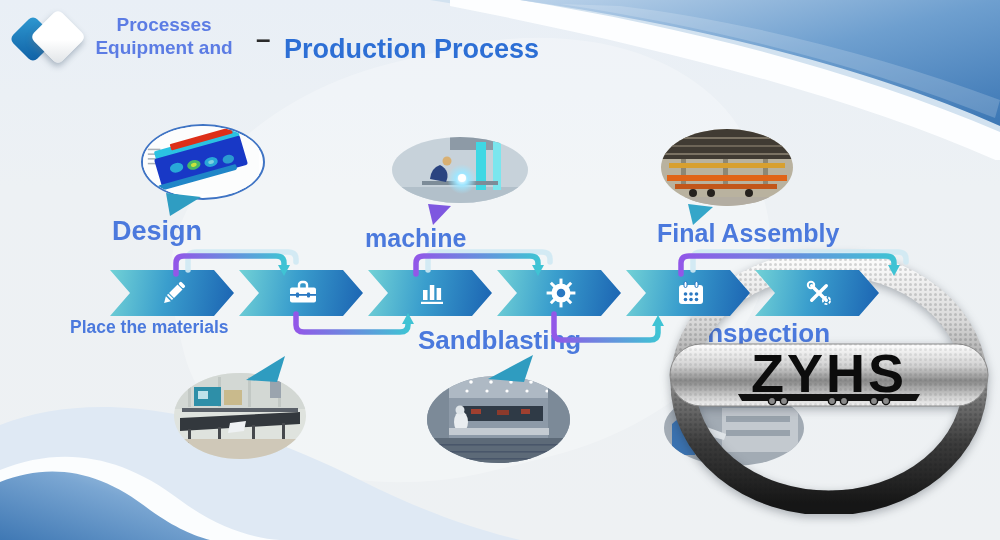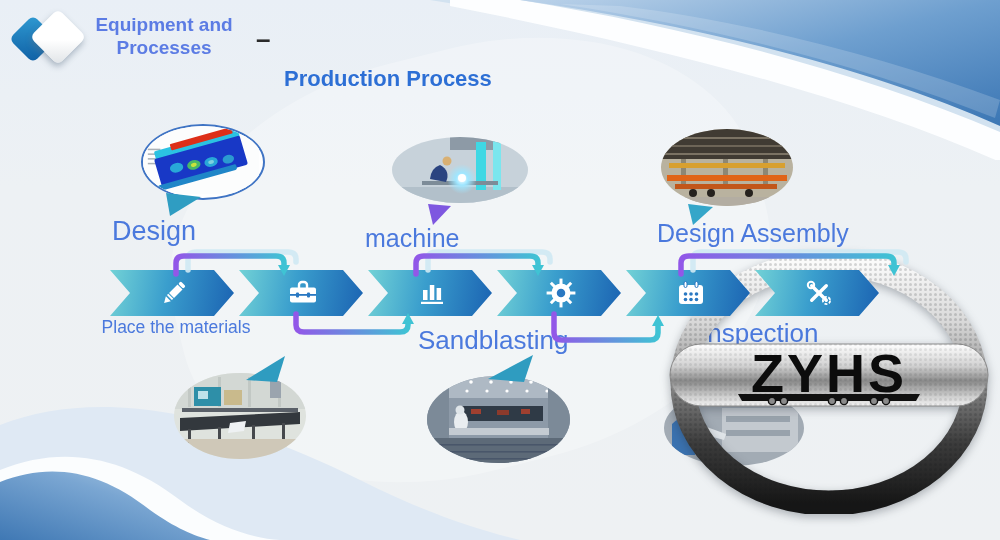--- a/index.html
+++ b/index.html
@@ -12,28 +12,28 @@
   .wave-bottom{bottom:0;left:0;width:520px;height:170px;z-index:1;}
   .sheet{left:170px;top:50px;width:600px;height:420px;background:rgba(255,255,255,.28);border-radius:45%;transform:rotate(-14deg);z-index:1;}
 
   
   .hlogo{left:12px;top:10px;width:70px;height:60px;z-index:10;}
   .diamond{position:absolute;border-radius:6px;}
   .diamond.blue{left:4px;top:12px;width:34px;height:34px;transform:rotate(45deg);background:linear-gradient(135deg,#2f9ad2,#0f5fa4);}
   .diamond.white{left:26px;top:7px;width:40px;height:40px;transform:rotate(45deg);background:linear-gradient(135deg,#ffffff 55%,#dfe3e6);box-shadow:2px 3px 6px rgba(90,110,130,.45);}
   .category{left:66px;top:13px;width:196px;text-align:center;color:#5c7ce4;font-weight:bold;font-size:19px;line-height:23px;z-index:10;}
   .separator{left:256px;top:24px;color:#2b2b2b;font-weight:bold;font-size:26px;z-index:10;}
-  .page-title{left:284px;top:34px;color:#2d6fd5;font-weight:bold;font-size:22px;z-index:10;margin-top:32px;}
-
-  
-  .lbl{position:absolute;color:#4b79dd;font-weight:normal;z-index:20;white-space:nowrap;}
+  .page-title{left:284px;top:34px;color:#2d6fd5;font-weight:bold;font-size:27px;z-index:10;}
+
+  
+  .lbl{position:absolute;color:#4b79dd;font-weight:bold;z-index:20;white-space:nowrap;}
   .lbl-design{left:112px;top:216px;font-size:27px;}
   .lbl-welding{left:365px;top:224px;font-size:25px;}
   .lbl-final{left:657px;top:219px;font-size:25px;}
-  .lbl-materials{left:70px;top:316px;width:212px;font-size:17.5px;line-height:22px;text-align:center;white-space:normal;}
+  .lbl-materials{left:70px;top:316px;width:212px;font-size:17.5px;line-height:22px;text-align:left;white-space:normal;}
   .lbl-sand{left:418px;top:325px;font-size:26px;}
   .lbl-insp{left:700px;top:318px;font-size:26px;}
 
   
   .thumb{position:absolute;border-radius:50%;overflow:hidden;z-index:5;}
   .thumb svg{display:block;}
   .t-design{left:141px;top:124px;width:120px;height:72px;border:2px solid #3f74c4;background:#fff;}
   .t-welding{left:392px;top:137px;width:136px;height:66px;}
   .t-final{left:661px;top:129px;width:132px;height:77px;}
   .t-machining{left:174px;top:373px;width:132px;height:86px;}
@@ -84,22 +84,22 @@
     <path d="M0,55 C90,20 210,35 360,110 C420,140 470,158 520,170 L0,170 Z" fill="#dfe9f4"></path>
     <path d="M0,100 C60,76 120,84 180,130 C215,156 250,168 280,170 L0,170 Z" fill="#fbfdfe"></path>
     <path d="M0,112 C50,92 100,100 150,140 C175,158 195,166 210,170 L0,170 Z" fill="url(#blGrad)"></path>
   </svg>
 
   <div class="abs hlogo">
     <div class="diamond blue"></div>
     <div class="diamond white"></div>
   </div>
   <div class="abs category">
+    <div>Processes</div>
     <div>Equipment and</div>
-    <div>Processes</div>
   </div>
   <div class="abs separator">–</div>
   <div class="abs page-title">Production Process</div>
 
   <div class="thumb t-design">
     <svg width="116" height="68" viewBox="0 0 120 72" preserveAspectRatio="none">
       <rect width="120" height="72" fill="#fcfdfd"></rect>
       <rect x="5" y="24" width="13" height="1.6" fill="#aab2b8"></rect>
         <rect x="5" y="29" width="13" height="1.6" fill="#aab2b8"></rect>
       <rect x="5" y="34" width="13" height="1.6" fill="#aab2b8"></rect>
@@ -231,21 +231,21 @@
   <svg class="abs tails" viewBox="0 0 1000 540">
     <polygon points="166,193 201,197 170,216" fill="#2f9dc2"></polygon>
     <polygon points="428,204 451,206 433,225" fill="#7e57e0"></polygon>
     <polygon points="688,204 713,207 693,225" fill="#35a6c9"></polygon>
     <polygon points="246,380 285,356 277,382" fill="#2f9cc0"></polygon>
     <polygon points="488,379 533,355 524,382" fill="#2f9cc0"></polygon>
   </svg>
 
   <div class="lbl lbl-design">Design</div>
   <div class="lbl lbl-welding">machine</div>
-  <div class="lbl lbl-final">Design Assembly</div>
+  <div class="lbl lbl-final">Final Assembly</div>
   <div class="lbl lbl-materials">
     <div>Place the materials</div>
   </div>
   <div class="lbl lbl-sand">Sandblasting</div>
   <div class="lbl lbl-insp">Inspection</div>
 
   <svg class="abs zyhs" viewBox="0 0 322 262">
     <defs>
       <linearGradient id="ringGrad" x1="0" y1="0" x2="0" y2="1">
         <stop offset="0" stop-color="#fafafa"></stop>

